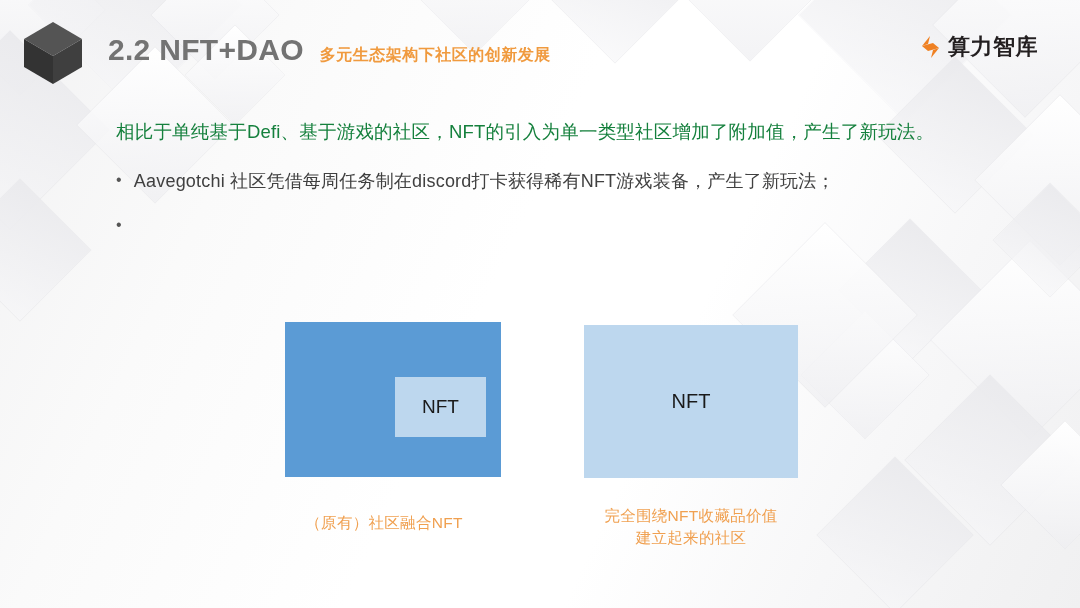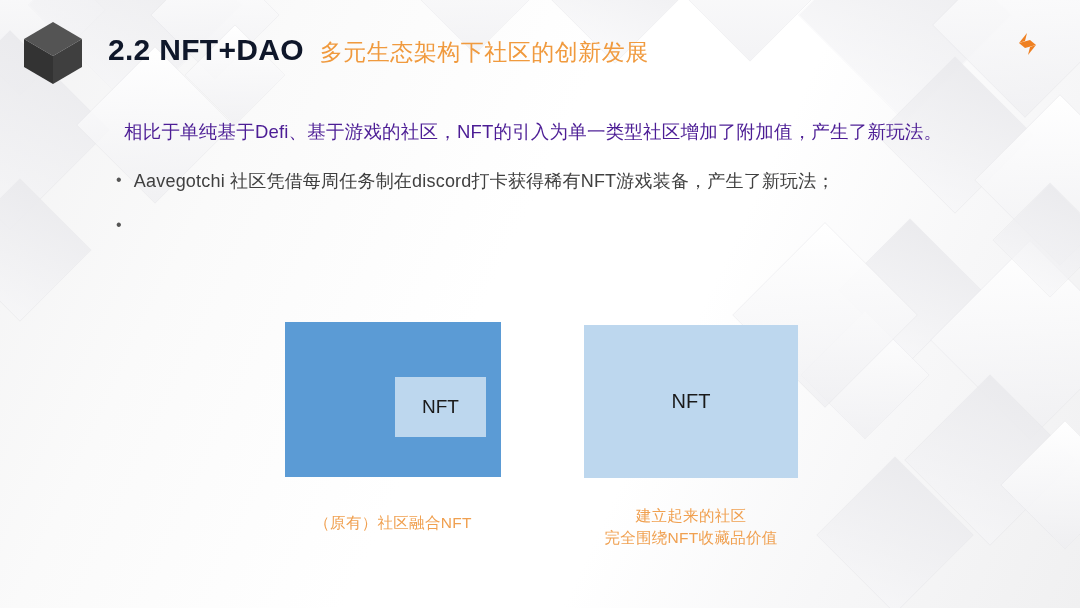--- a/index.html
+++ b/index.html
@@ -58,26 +58,26 @@
     left: 108px;
     top: 33px;
     display: flex;
     align-items: baseline;
     gap: 16px;
     white-space: nowrap;
   }
   .title-main {
     font-size: 30px;
     font-weight: bold;
-    color: #0f172a;
+    color: #737373;
     letter-spacing: 0.3px;
   }
   .title-sub {
-    font-size: 23px;
-    font-weight: normal;
+    font-size: 16px;
+    font-weight: bold;
     color: #f09a3e;
     letter-spacing: 0.5px;
   }
   .brand {
     position: absolute;
     right: 42px;
     top: 32px;
     display: flex;
     align-items: center;
     gap: 7px;
@@ -93,24 +93,24 @@
 
   
   .body-text {
     position: absolute;
     left: 116px;
     top: 118px;
     width: 900px;
   }
   .lead {
     font-size: 18.5px;
-    color: #4c1d95;
+    color: #15803d;
     line-height: 1.5;
     letter-spacing: 0.2px;
-    margin: 0 0 22px 8px;
+    margin: 0 0 22px 0;
     white-space: nowrap;
   }
   .bullets { margin: 0; padding: 0; list-style: none; }
   .bullet {
     display: flex;
     align-items: flex-start;
     gap: 12px;
     font-size: 18px;
     color: #404040;
     line-height: 1.5;
@@ -156,21 +156,21 @@
     color: #1a1a1a;
   }
   .caption {
     position: absolute;
     text-align: center;
     color: #f0a050;
     font-size: 15.5px;
     line-height: 1.45;
     letter-spacing: 0.3px;
   }
-  .caption-left { left: 285px; top: 512px; width: 216px; }
+  .caption-left { left: 276px; top: 512px; width: 216px; }
   .caption-right { left: 584px; top: 505px; width: 214px; }
 </style>
 </head>
 <body>
 
 <div class="slide">
 
   <div class="bg-layer">
     <div class="bg-base"></div>
     <div class="poly rot lite" style="left:-40px;  top:-50px;  width:120px; height:120px;"></div>
@@ -216,20 +216,21 @@
     </div>
 
     <div class="brand">
       <span class="brand-mark-wrap">
         <svg class="brand-mark" viewBox="0 0 21 24">
           <polygon points="2,11 10,1 8,9 2,11" fill="#ef8022"></polygon>
           <polygon points="19,13 11,23 13,15 19,13" fill="#ef8022"></polygon>
           <polygon points="2,11 13,8 19,13 8,16" fill="#ef8022"></polygon>
         </svg>
       </span>
+      <span class="brand-text">算力智库</span>
     </div>
   </div>
 
   <div class="body-text">
     <p class="lead">相比于单纯基于Defi、基于游戏的社区，NFT的引入为单一类型社区增加了附加值，产生了新玩法。</p>
     <ul class="bullets">
       <li class="bullet">
         <span class="bullet-dot">•</span>
         <span>Aavegotchi 社区凭借每周任务制在discord打卡获得稀有NFT游戏装备，产生了新玩法；</span>
       </li>
@@ -241,19 +242,19 @@
 
   <div class="diagram">
 
     <div class="box-outer">
       <div class="box-inner-nft">NFT</div>
     </div>
     <div class="caption caption-left">（原有）社区融合NFT</div>
 
     <div class="box-light">NFT</div>
     <div class="caption caption-right">
+      <div>完全围绕NFT收藏品价值</div>
       <div>建立起来的社区</div>
-      <div>完全围绕NFT收藏品价值</div>
     </div>
 
   </div>
 
 </div>
 
 </body></html>

